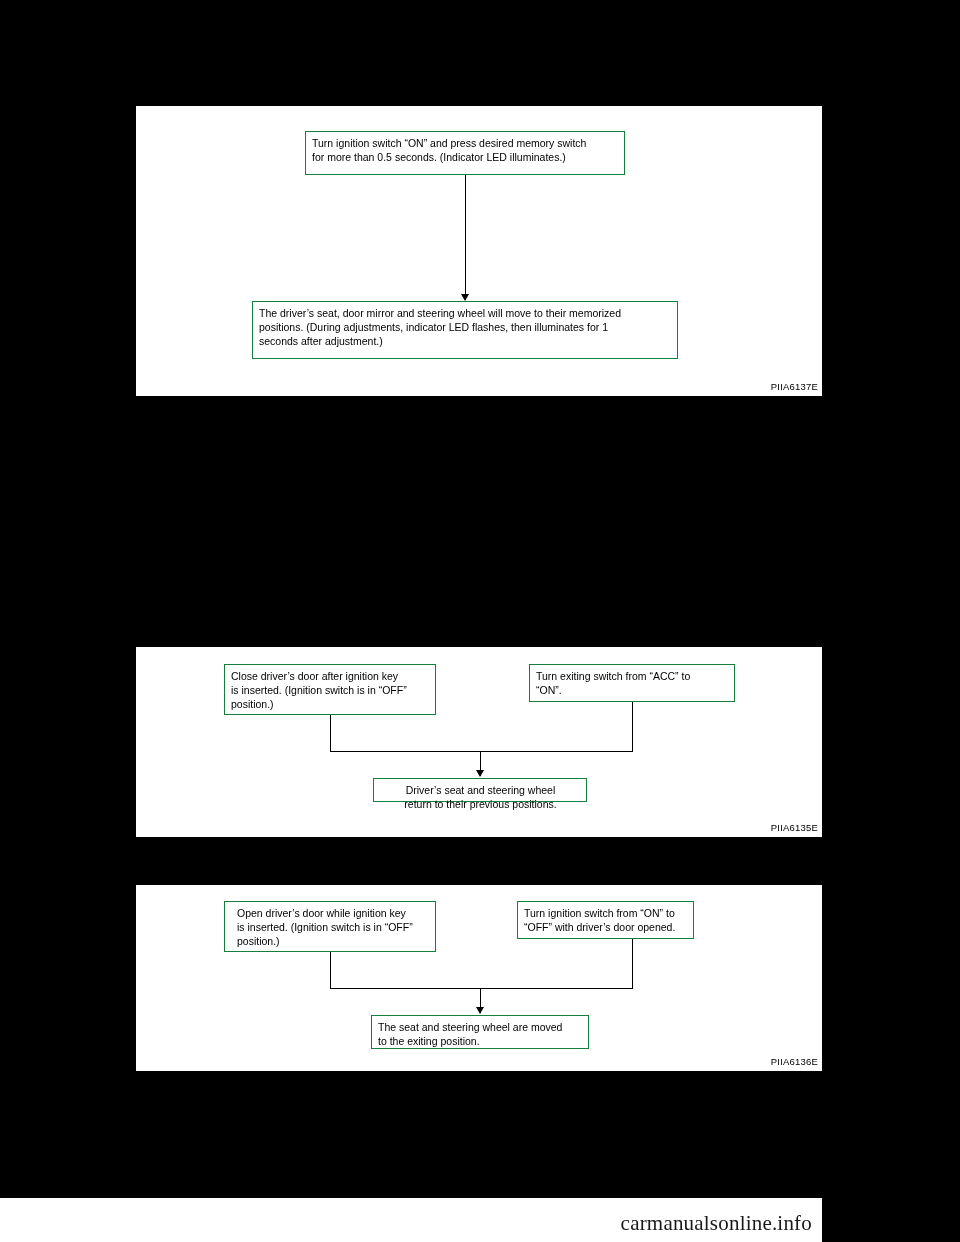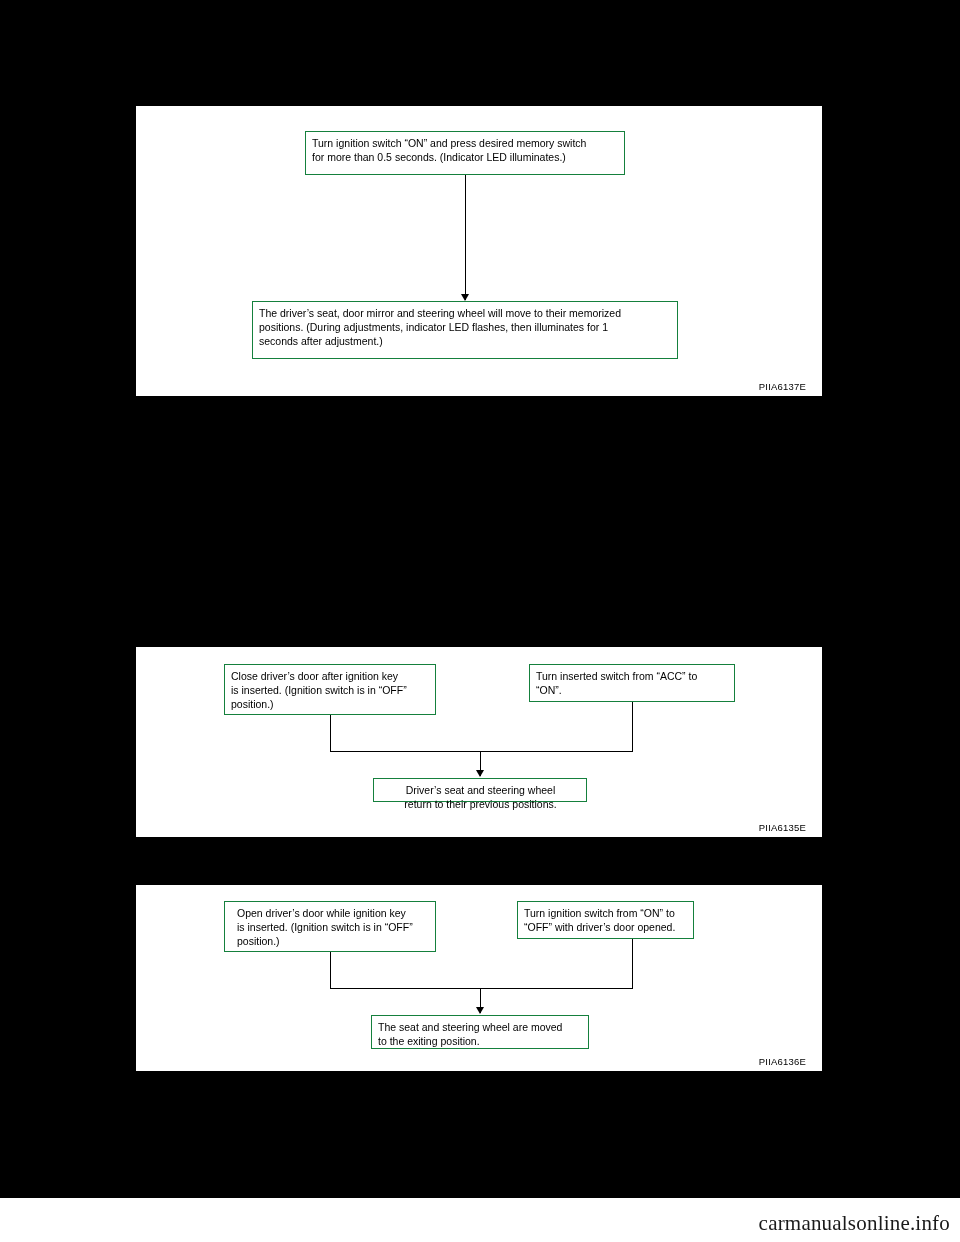--- a/index.html
+++ b/index.html
@@ -17,21 +17,21 @@
 
   .figure {
     position: absolute;
     background: #ffffff;
     border: 1px solid #000000;
     box-sizing: border-box;
   }
 
   .fig-code {
     position: absolute;
-    right: 16px;
+    right: 4px;
     bottom: 4px;
     font-family: "Liberation Sans", sans-serif;
     font-size: 9.5px;
     color: #000000;
     letter-spacing: 0.2px;
   }
 
   .node {
     position: absolute;
     border: 1px solid #15803d;
@@ -66,21 +66,21 @@
     border-left: 4px solid transparent;
     border-right: 4px solid transparent;
     border-top: 7px solid #000000;
   }
 
   
   .watermark {
     position: absolute;
     left: 0;
     bottom: 0;
-    width: 960px;
+    width: 822px;
     height: 44px;
     background: #ffffff;
   }
   .watermark-text {
     position: absolute;
     right: 10px;
     bottom: 6px;
     font-family: "Liberation Serif", serif;
     font-size: 21px;
     color: #1a1a1a;
@@ -104,21 +104,21 @@
 
   <div class="fig-code">PIIA6137E</div>
 </div>
 
 <div class="figure" style="left:135px; top:646px; width:688px; height:192px;">
 
   <div class="node" style="left:88px; top:17px; width:212px; height:51px;">Close driver’s door after ignition key
 is inserted. (Ignition switch is in “OFF”
 position.)</div>
 
-  <div class="node" style="left:393px; top:17px; width:206px; height:38px;">Turn inserted switch from “ACC” to
+  <div class="node" style="left:393px; top:17px; width:206px; height:38px;">Turn exiting switch from “ACC” to
 “ON”.</div>
 
   <div class="line-v" style="left:194px; top:68px; height:36px;"></div>
 
   <div class="line-v" style="left:496px; top:55px; height:49px;"></div>
 
   <div class="line-h" style="left:194px; top:104px; width:303px;"></div>
 
   <div class="line-v" style="left:344px; top:104px; height:25px;"></div>
   <div class="arrow-down" style="left:340px; top:123px;"></div>

